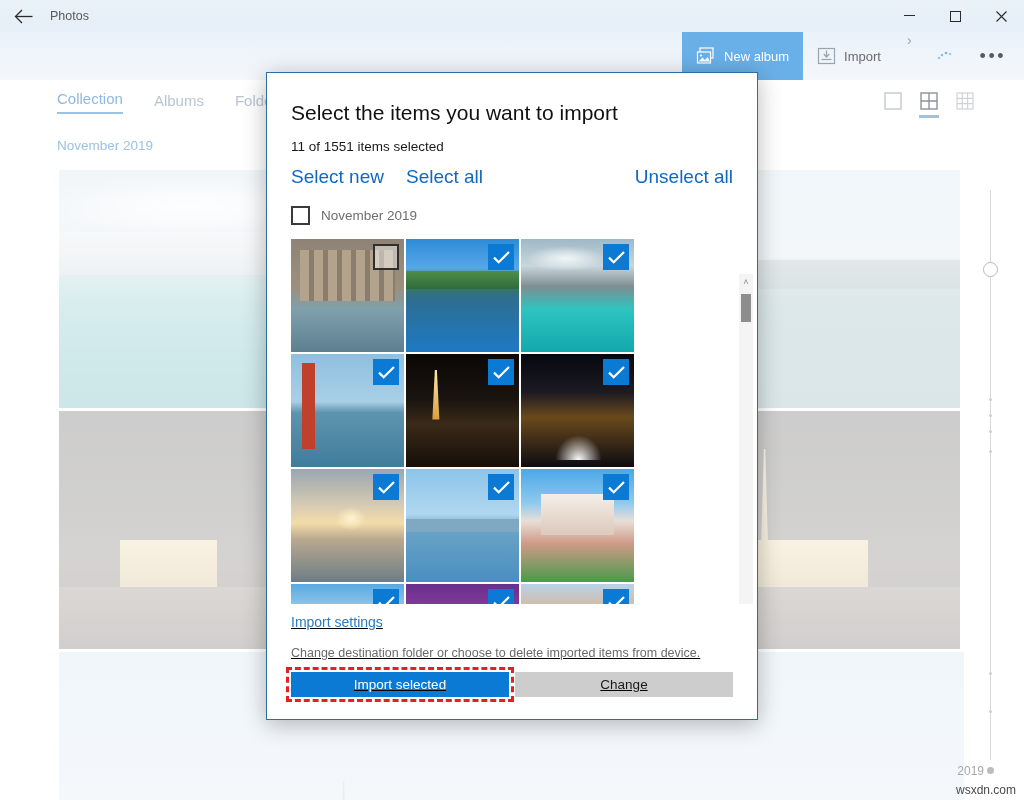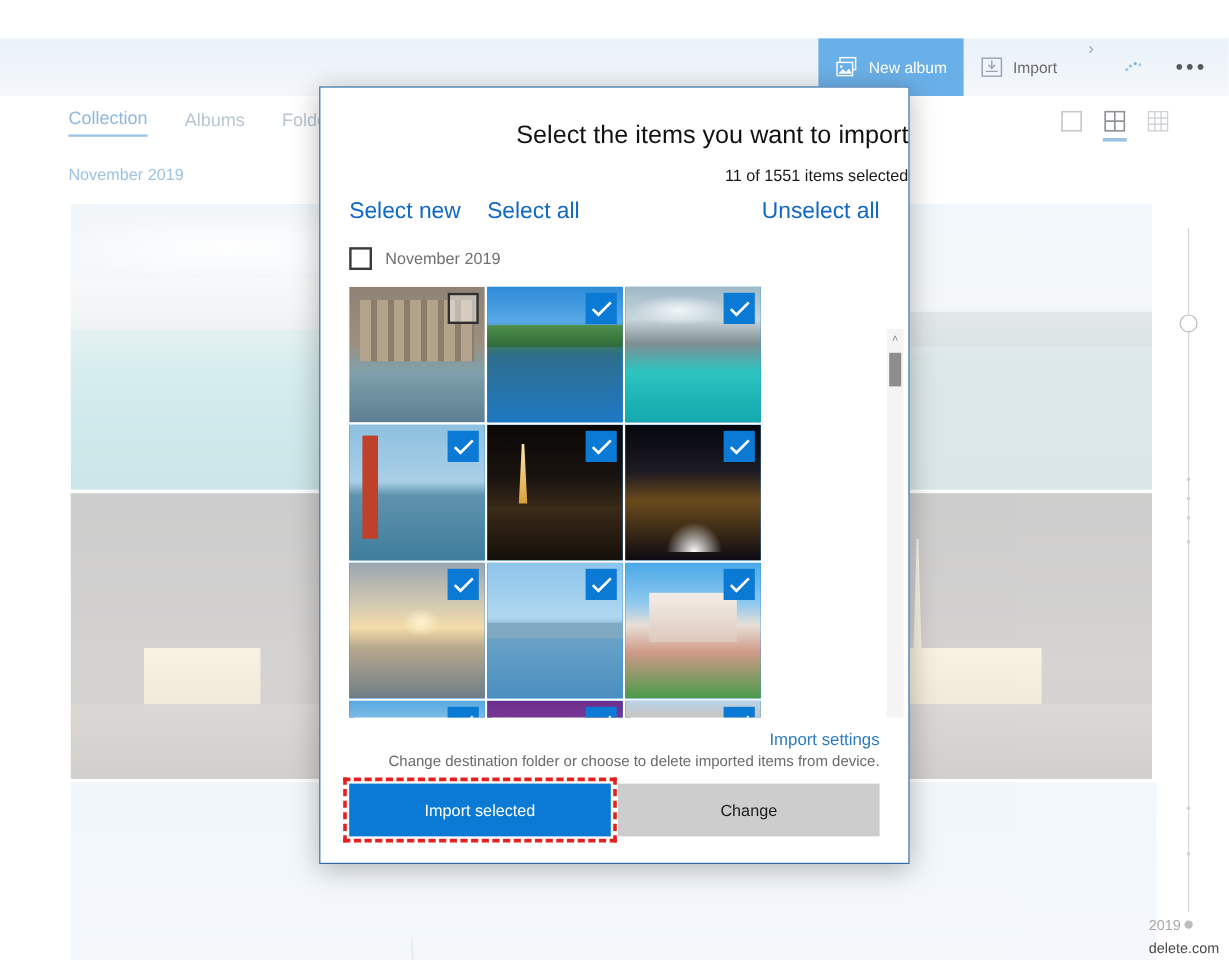--- a/index.html
+++ b/index.html
@@ -206,21 +206,21 @@
     font-size: 12px; color:#4a4a4a;
   }
 
   
   .dialog {
     position: absolute; left: 266px; top: 72px;
     width: 492px; height: 648px;
     background: #ffffff;
     border: 1px solid #2e6da4;
     box-shadow: 0 4px 22px rgba(0,0,0,.28);
-    display: flex; flex-direction: column; text-align: right;
+    display: flex; flex-direction: column;
   }
   .dlg-title {
     margin: 28px 0 0 24px;
     font-size: 21px; color: #111111; font-weight: 400;
   }
   .dlg-count {
     margin: 14px 0 0 24px;
     font-size: 13.5px; color:#1a1a1a;
   }
   .dlg-actions {
@@ -316,45 +316,71 @@
     position: absolute; right: 4px; top: 86px;
     width: 14px; height: 468px;
     background: #f4f4f4;
     display:flex; flex-direction:column; align-items:center;
   }
   .sb-arrow { height: 16px; display:flex; align-items:center; justify-content:center; color:#8a8a8a; font-size:9px; }
   .sb-track { flex:1 1 auto; width: 14px; position:relative; }
   .sb-thumb { position:absolute; top: 4px; left:2px; width: 10px; height: 28px; background:#8d8d8d; }
 
   
-  .dlg-footer { flex: 0 0 auto; padding: 0 24px 22px 24px; }
+  .dlg-footer { flex: 0 0 auto; padding: 0 24px 22px 24px; text-decoration: underline; }
   .settings-link {
     font-size: 14px; color: #2a7bbf; margin-top: 10px; display:block;
   }
   .settings-desc {
-    font-size: 12.5px; color:#6a6a6a; margin-top: 3px;
+    font-size: 12.5px; color:#6a6a6a; margin-top: 16px;
   }
   .btn-row { display:flex; gap: 6px; margin-top: 12px; }
   .btn {
-    height: 44px; width: 218px;
+    height: 25px; width: 218px;
     display:flex; align-items:center; justify-content:center;
     font-size: 13.5px;
   }
   .btn-primary { background:#0a7ad4; color:#ffffff; }
   .btn-secondary { background:#cdcdcd; color:#1a1a1a; }
   .btn-highlight {
     outline: 3px dashed #e52020;
     outline-offset: 2px;
   }
 </style>
 </head>
 <body>
 
 <div id="app">
 
+  <div class="titlebar">
+    <div class="back-arrow">
+      <svg width="19" height="15" viewBox="0 0 19 15" fill="none">
+        <path d="M8 1L1.5 7.5L8 14" stroke="#2b2b2b" stroke-width="1.3" fill="none"></path>
+        <path d="M1.8 7.5H18.5" stroke="#2b2b2b" stroke-width="1.3"></path>
+      </svg>
+    </div>
+    <div class="app-title">Photos</div>
+    <div class="win-buttons">
+      <div class="win-btn">
+        <svg width="11" height="2">
+            <rect width="11" height="1" y="0" fill="#2b2b2b"></rect>
+          </svg>
+      </div>
+      <div class="win-btn">
+        <svg width="11" height="11">
+            <rect x="0.5" y="0.5" width="10" height="10" fill="none" stroke="#2b2b2b"></rect>
+          </svg>
+      </div>
+      <div class="win-btn">
+        <svg width="11" height="11">
+            <path d="M0.5 0.5L10.5 10.5M10.5 0.5L0.5 10.5" stroke="#2b2b2b" stroke-width="1.1"></path>
+          </svg>
+      </div>
+    </div>
+  </div>
 
   <div class="commandbar">
 
     <div class="cmd-item active">
       <span class="cmd-icon">
         <svg width="20" height="18" viewBox="0 0 20 18">
           <rect x="4" y="1" width="13" height="10" fill="none" stroke="#ffffff" stroke-width="1.2"></rect>
           <rect x="1.5" y="5" width="13" height="11" fill="#6ab0e8" stroke="#ffffff" stroke-width="1.2"></rect>
           <circle cx="5" cy="8.5" r="1.1" fill="#ffffff"></circle>
           <path d="M2.5 14.5L6.5 10.5L9 13L11.5 10L14 14.5Z" fill="#ffffff"></path>
@@ -458,21 +484,21 @@
       <div class="tl-dot" style="top:218px"></div>
       <div class="tl-dot" style="top:234px"></div>
       <div class="tl-dot" style="top:250px"></div>
       <div class="tl-dot" style="top:270px"></div>
       <div class="tl-dot" style="top:492px"></div>
       <div class="tl-dot" style="top:530px"></div>
       <div class="tl-end"></div>
       <div class="tl-year">2019</div>
     </div>
 
-    <div class="watermark">delete.com</div>
+    <div class="watermark">wsxdn.com</div>
   </div>
 
   <div class="dialog">
 
     <div class="dlg-title">Select the items you want to import</div>
     <div class="dlg-count">11 of 1551 items selected</div>
 
     <div class="dlg-actions">
       <div class="left">
         <span class="dlg-link">Select new</span>

